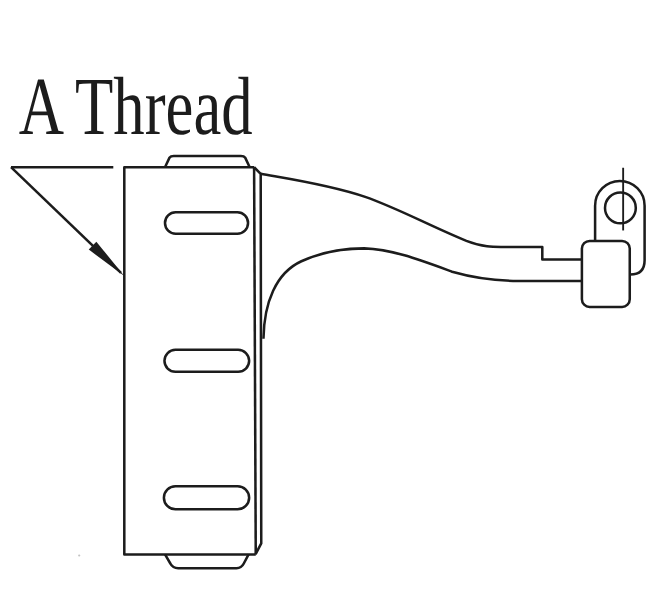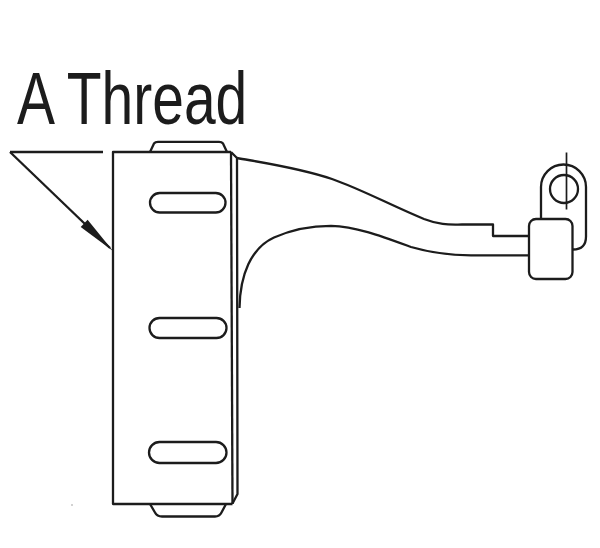--- a/index.html
+++ b/index.html
@@ -6,20 +6,21 @@
   body{
     width:600px;height:548px;
     background:#fff;
     font-family:"Liberation Sans", sans-serif;
     overflow:hidden;
   }
   .stage{
     position:relative;
     width:600px;height:435px;
     background:var(--bg,#fff);
+    font-family:Liberation Serif, serif;
   }
   .callout-label{
     position:absolute;
     left:17px;top:55px;
     font-size:75px;
     line-height:1.15;
     font-weight:400;
     color:var(--ink,#221f1f);
     letter-spacing:0px;
     transform:scaleX(0.76);

